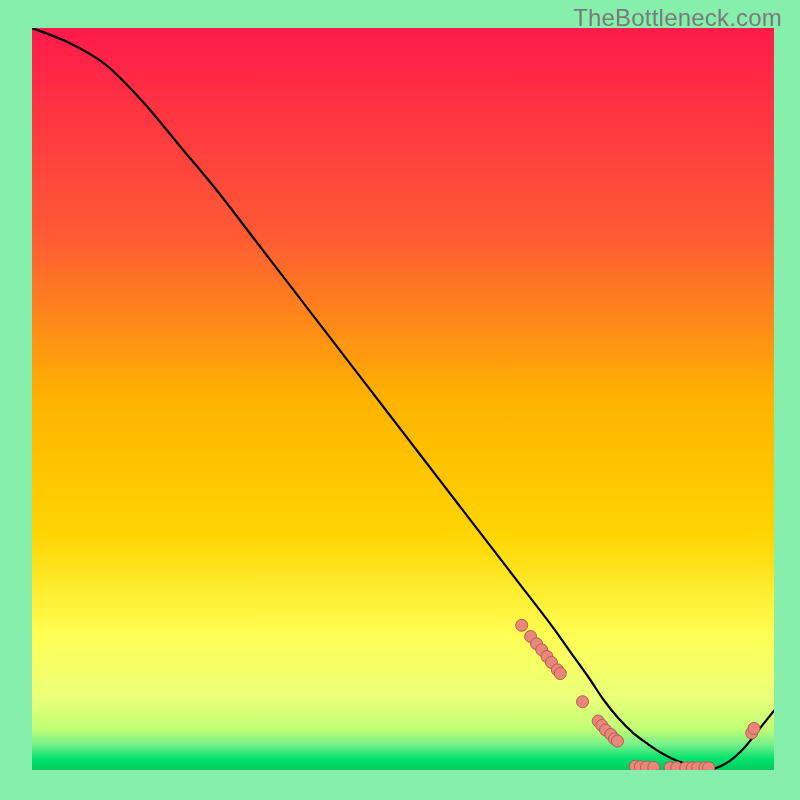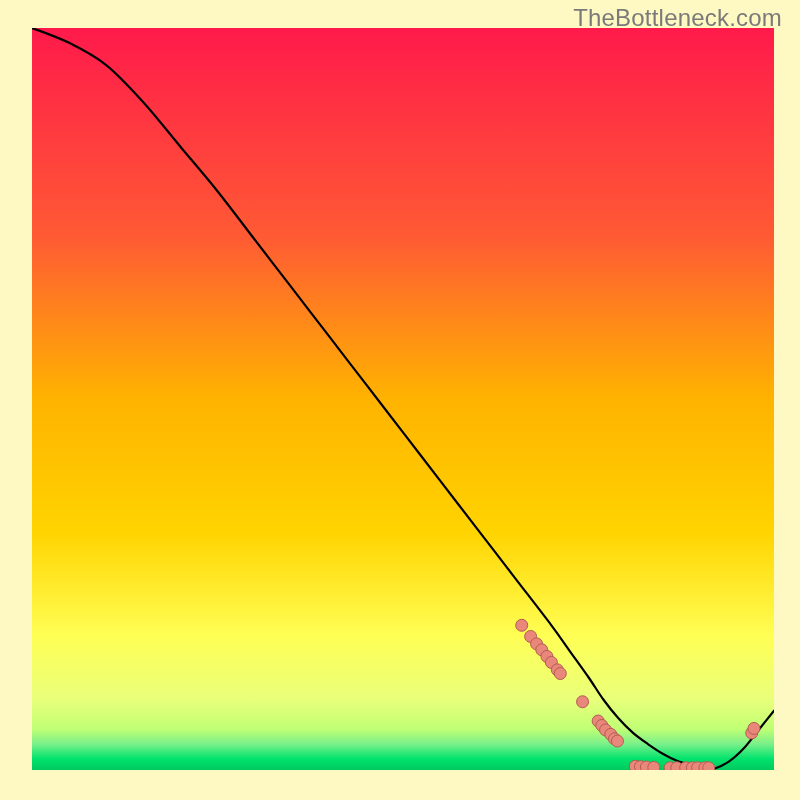--- a/index.html
+++ b/index.html
@@ -1,21 +1,21 @@
 <!DOCTYPE html>
 <html><head>
 <meta charset="utf-8">
 <style>
   * { margin: 0; padding: 0; box-sizing: border-box; }
   html, body { width: 800px; height: 800px; background: #000; overflow: hidden; }
   .frame {
     position: relative;
     width: 800px;
     height: 800px;
-    background: #fef9c3;
+    background: #86efac;
   }
   .watermark {
     position: absolute;
     top: 4px;
     right: 18px;
     font-family: Arial, Helvetica, sans-serif;
     font-size: 24px;
     color: #7a7a7a;
     letter-spacing: 0.2px;
   }

